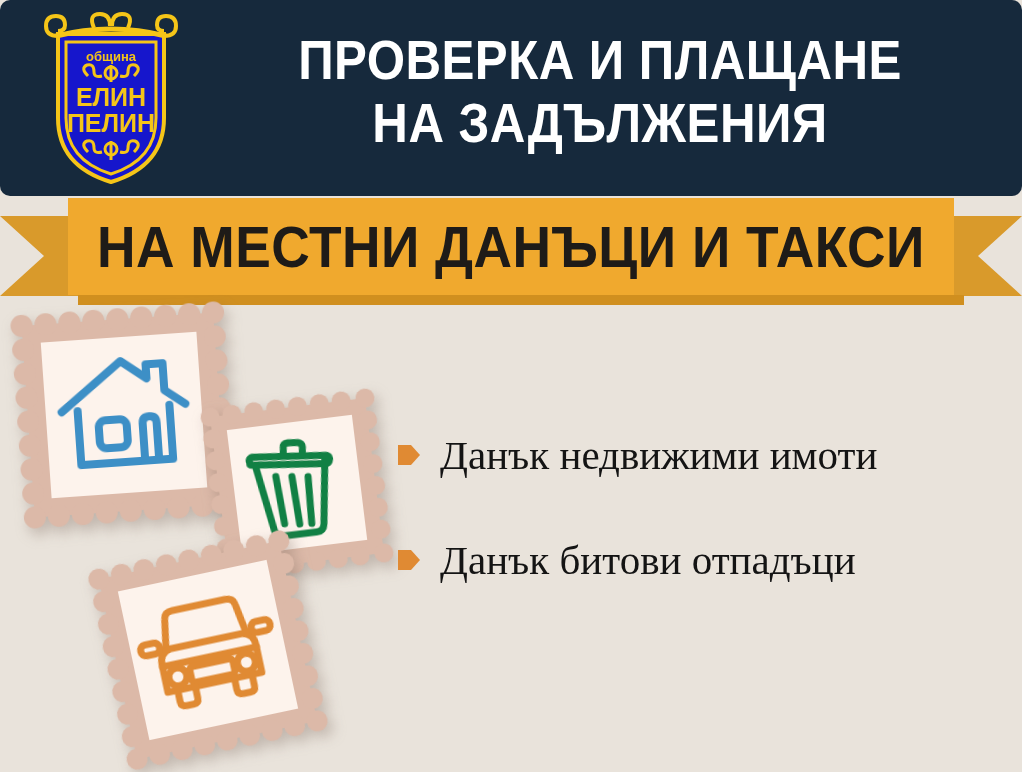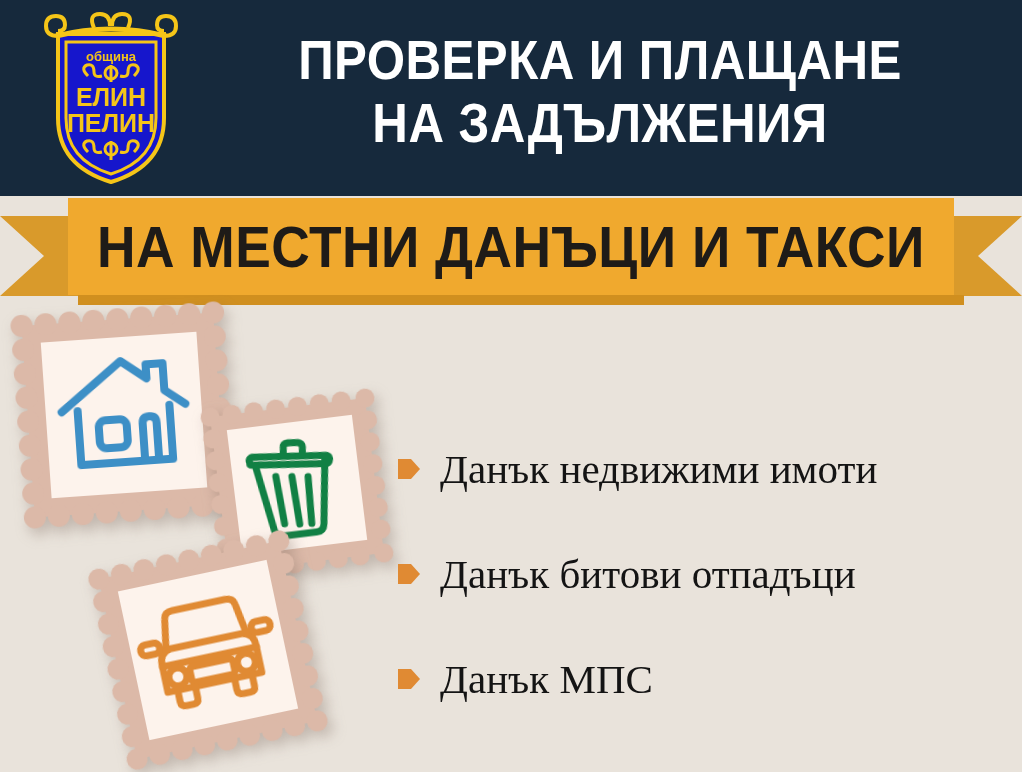--- a/index.html
+++ b/index.html
@@ -9,20 +9,21 @@
     font-family:"Liberation Sans", sans-serif;
     overflow:hidden;
     position:relative;
   }
   #stage{position:relative;width:1022px;height:772px;overflow:hidden;background:#e9e3db;}
 
   
   .header{
     position:absolute;left:0;top:0;width:1022px;height:196px;
     background:#16293c;
+    border-radius:10px;
   }
   .logo-wrap{
     position:absolute;left:38px;top:8px;width:146px;height:180px;
   }
   .logo-wrap svg{display:block;width:146px;height:180px;}
 
   .header-titles{
     position:absolute;left:190px;top:28px;width:820px;
     text-align:center;
   }
@@ -69,21 +70,21 @@
 
   
   .stamp{
     position:absolute;
     filter:drop-shadow(4px 7px 7px rgba(120,100,90,0.35));
   }
   .stamp svg{display:block;}
 
   
   .bullets{
-    position:absolute;left:398px;top:444px;width:610px;
+    position:absolute;left:398px;top:430px;width:610px;
   }
   .bullet-row{
     display:flex;align-items:center;
     height:50px;margin-bottom:55px;
   }
   .bullet-marker{
     width:22px;height:24px;flex:0 0 22px;margin-right:20px;
     background:#e08a33;
     clip-path:polygon(0 2px,13px 2px,22px 12px,13px 22px,0 22px);
   }
@@ -314,19 +315,15 @@
 
   <div class="bullets">
     <div class="bullet-row">
       <span class="bullet-marker"></span>
       <span class="bullet-label">Данък недвижими имоти</span>
     </div>
     <div class="bullet-row">
       <span class="bullet-marker"></span>
       <span class="bullet-label">Данък битови отпадъци</span>
     </div>
-    <div class="bullet-row">
-      <span class="bullet-marker"></span>
-      <span class="bullet-label">Данък МПС</span>
-    </div>
   </div>
 
 </div>
 
 </body></html>

